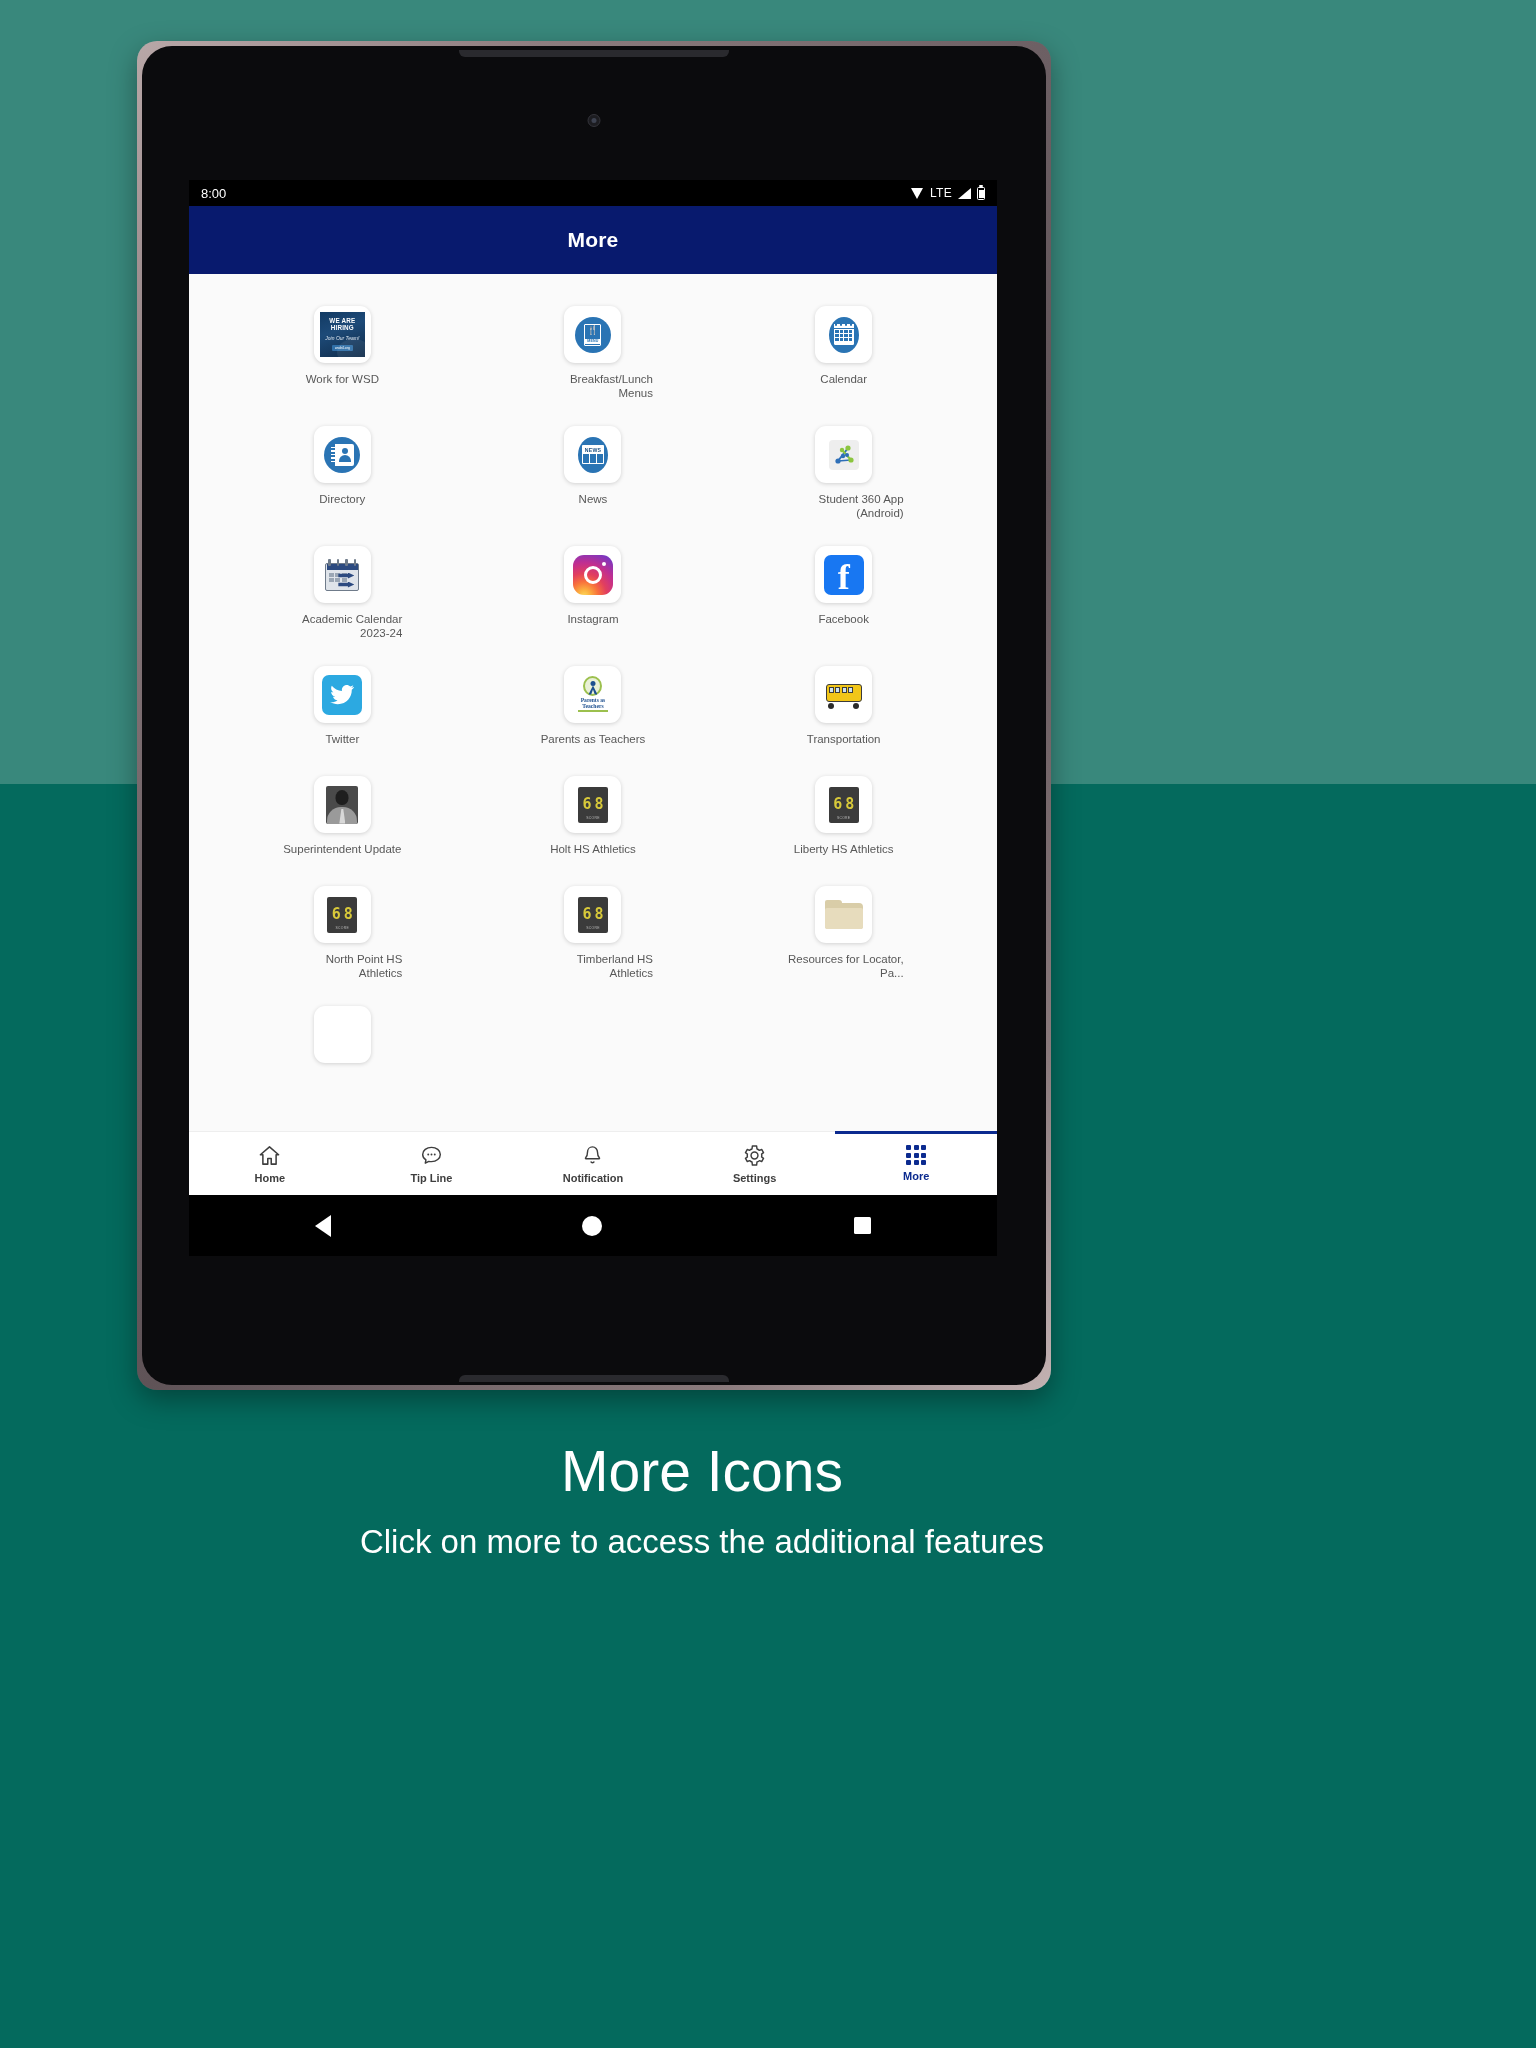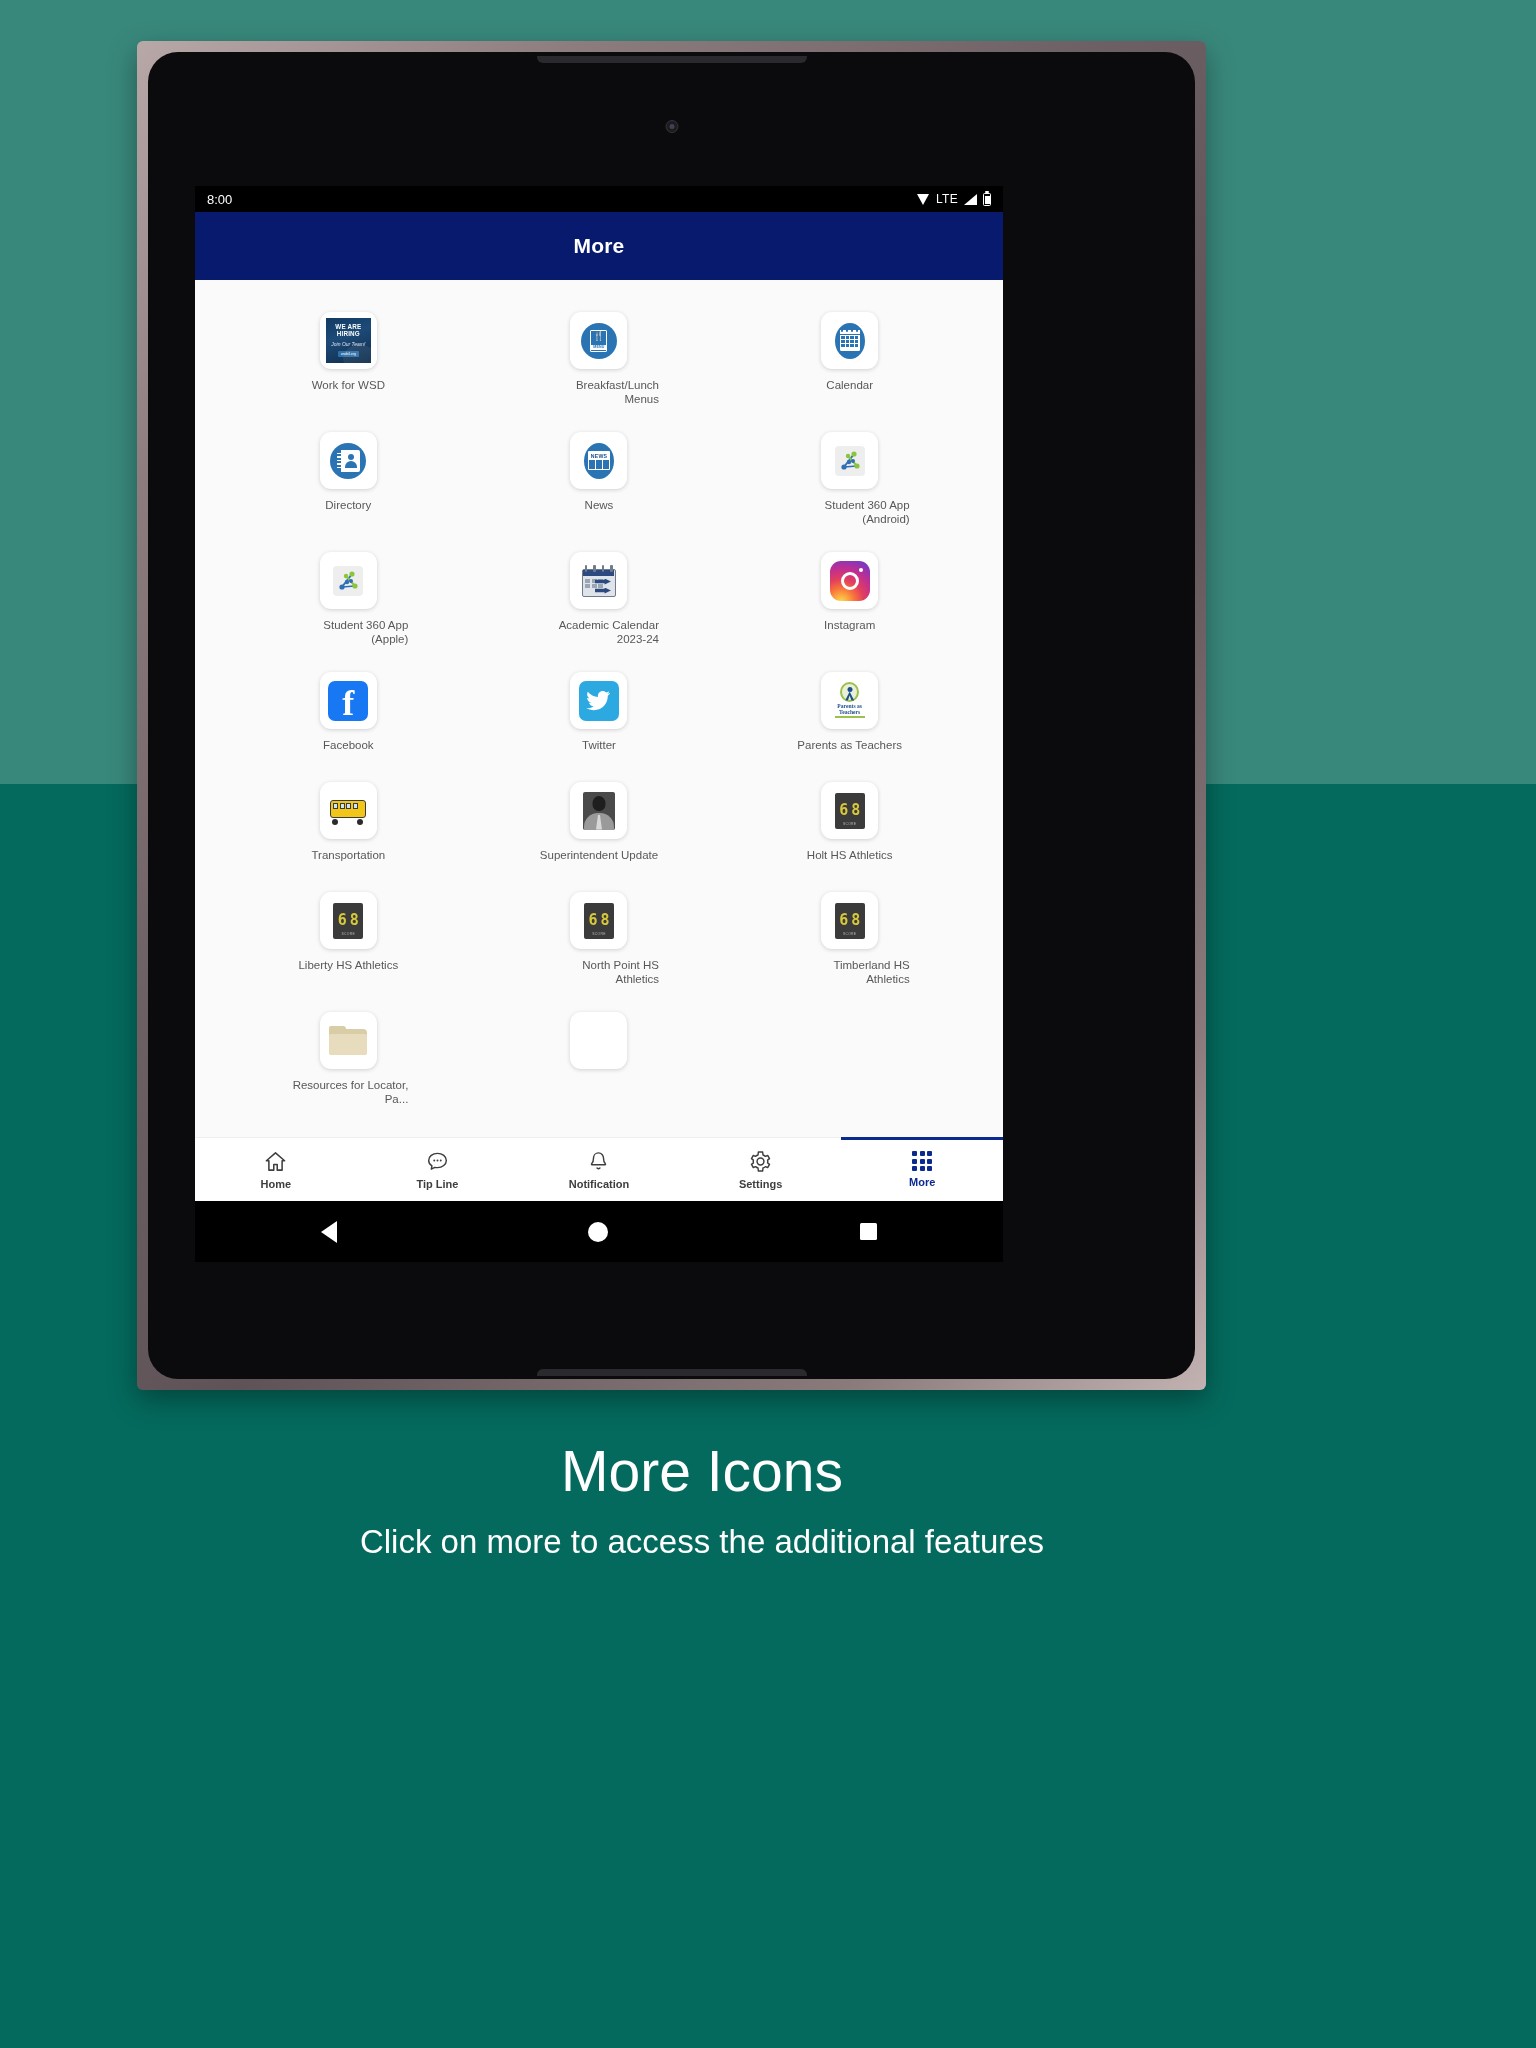--- a/index.html
+++ b/index.html
@@ -17,24 +17,24 @@
   }
   #bg-bottom {
     position:absolute; left:0; top:784px; width:1536px; height:1264px;
     background:#046a5d;
   }
 
   
   #device {
     position:absolute;
     left:137px; top:41px;
-    width:1069px; height:1349px;
-    border-radius:6px;
+    width:914px; height:1349px;
+    border-radius:20px;
     background:linear-gradient(135deg,#b9a8a8 0%,#8d7d7f 18%,#6d6064 40%,#5f5357 60%,#8a7a7c 85%,#c3b2b2 100%);
-    padding:11px;
+    padding:5px;
     box-shadow:0 10px 28px rgba(0,0,0,.35);
   }
   #device-inner {
     width:100%; height:100%;
     border-radius:30px;
     background:#0b0b0d;
     position:relative;
     overflow:hidden;
   }
   #speaker-top {
@@ -567,38 +567,20 @@
                   <circle cx="19" cy="8" r="2.6" fill="#8bc53f"></circle>
                   <circle cx="13" cy="10" r="2.2" fill="#8bc53f"></circle>
                   <circle cx="22" cy="20" r="2.6" fill="#8bc53f"></circle>
                   <circle cx="18" cy="15" r="2" fill="#2e6fb7"></circle>
                 </svg>
               </div>
             </div>
             <div class="label">Student 360 App (Android)</div>
           </div>
 
-          <div class="cell">
-            <div class="tile">
-              <div class="s360">
-                <svg viewBox="0 0 30 30" width="30" height="30">
-                  <line x1="9" y1="21" x2="19" y2="8" stroke="#2e6fb7" stroke-width="2"></line>
-                  <line x1="13" y1="10" x2="22" y2="20" stroke="#8bc53f" stroke-width="2"></line>
-                  <line x1="9" y1="21" x2="22" y2="20" stroke="#2e6fb7" stroke-width="1.6"></line>
-                  <circle cx="9" cy="21" r="2.6" fill="#2e6fb7"></circle>
-                  <circle cx="14" cy="16" r="2.2" fill="#2e6fb7"></circle>
-                  <circle cx="19" cy="8" r="2.6" fill="#8bc53f"></circle>
-                  <circle cx="13" cy="10" r="2.2" fill="#8bc53f"></circle>
-                  <circle cx="22" cy="20" r="2.6" fill="#8bc53f"></circle>
-                  <circle cx="18" cy="15" r="2" fill="#2e6fb7"></circle>
-                </svg>
-              </div>
-            </div>
-            <div class="label">Student 360 App (Apple)</div>
-          </div>
 
 
 
           <div class="cell">
             <div class="tile">
               <div class="accal">
                 <div class="body"></div>
                 <div class="hdr"></div>
                 <div class="tabs">
                     <i></i>

